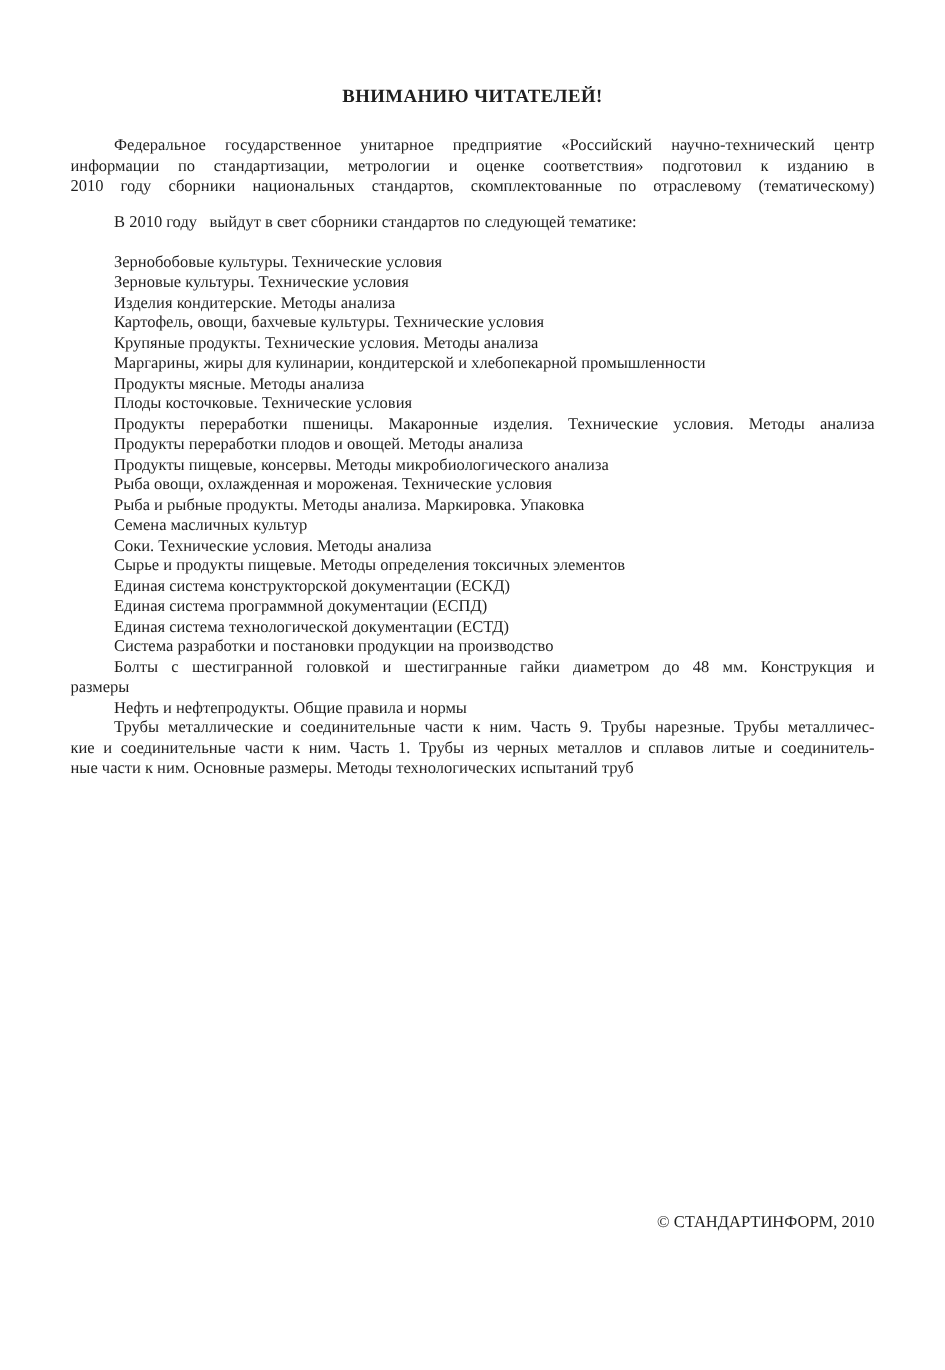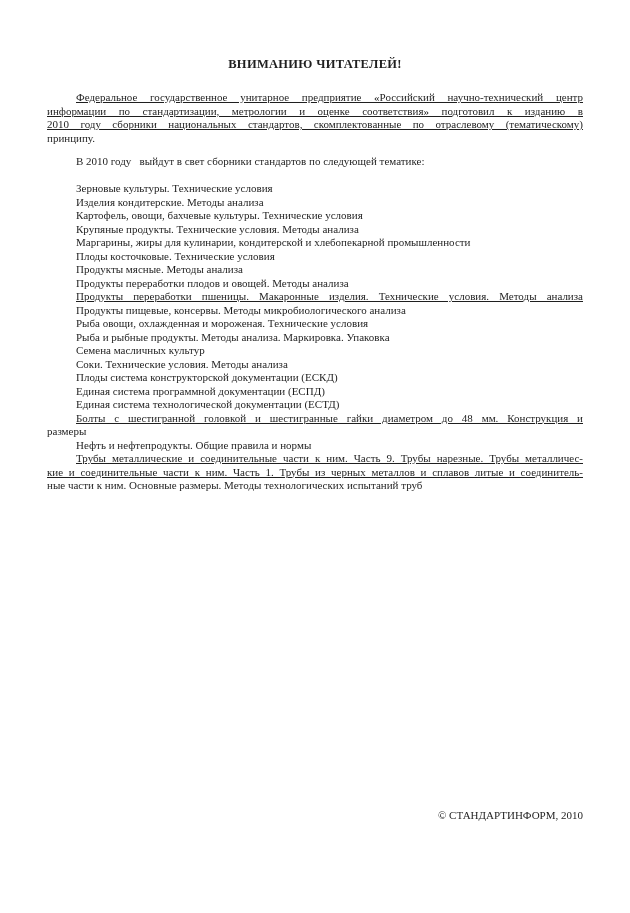--- a/index.html
+++ b/index.html
@@ -19,21 +19,21 @@
     margin: 0 0 19px 0;
     font-size: 12.5px;
     line-height: 16px;
     font-weight: bold;
     text-align: center;
     letter-spacing: 0.3px;
   }
   p { margin: 0; }
   .ln { display: block; }
   .first { text-indent: 29px; }
-  .fill { text-align: justify; text-align-last: justify; text-decoration: underline; }
+  .fill { text-align: justify; text-align-last: justify; }
   .announcement { margin: 10px 0 13.5px 0; }
   .copyright {
     position: absolute;
     top: 809px;
     right: 47px;
     font-size: 11px;
     text-align: right;
     font-family: Liberation Serif, serif;
   }
 </style>
@@ -42,44 +42,46 @@
 
 <main class="page">
   <div class="content">
 
     <h1 class="title">ВНИМАНИЮ ЧИТАТЕЛЕЙ!</h1>
 
     <p class="para">
       <span class="ln first fill">Федеральное государственное унитарное предприятие «Российский научно-технический центр</span>
       <span class="ln fill">информации по стандартизации, метрологии и оценке соответствия» подготовил к изданию в</span>
       <span class="ln fill">2010 году сборники национальных стандартов, скомплектованные по отраслевому (тематическому)</span>
-      <span class="ln">принципу.</span>
     </p>
 
 
     <p class="announcement first">В 2010 году&nbsp;&nbsp; выйдут в свет сборники стандартов по следующей тематике:</p>
 
     <div>
+      <p class="topic ln first">Зернобобовые культуры. Технические условия</p>
       <p class="topic ln first">Зерновые культуры. Технические условия</p>
       <p class="topic ln first">Изделия кондитерские. Методы анализа</p>
       <p class="topic ln first">Картофель, овощи, бахчевые культуры. Технические условия</p>
       <p class="topic ln first">Крупяные продукты. Технические условия. Методы анализа</p>
       <p class="topic ln first">Маргарины, жиры для кулинарии, кондитерской и хлебопекарной промышленности</p>
+      <p class="topic ln first">Продукты мясные. Методы анализа</p>
       <p class="topic ln first">Плоды косточковые. Технические условия</p>
-      <p class="topic ln first">Продукты мясные. Методы анализа</p>
+      <p class="topic ln first fill">Продукты переработки пшеницы. Макаронные изделия. Технические условия. Методы анализа</p>
       <p class="topic ln first">Продукты переработки плодов и овощей. Методы анализа</p>
-      <p class="topic ln first fill">Продукты переработки пшеницы. Макаронные изделия. Технические условия. Методы анализа</p>
       <p class="topic ln first">Продукты пищевые, консервы. Методы микробиологического анализа</p>
       <p class="topic ln first">Рыба овощи, охлажденная и мороженая. Технические условия</p>
       <p class="topic ln first">Рыба и рыбные продукты. Методы анализа. Маркировка. Упаковка</p>
       <p class="topic ln first">Семена масличных культур</p>
       <p class="topic ln first">Соки. Технические условия. Методы анализа</p>
-      <p class="topic ln first">Плоды система конструкторской документации (ЕСКД)</p>
+      <p class="topic ln first">Сырье и продукты пищевые. Методы определения токсичных элементов</p>
+      <p class="topic ln first">Единая система конструкторской документации (ЕСКД)</p>
       <p class="topic ln first">Единая система программной документации (ЕСПД)</p>
       <p class="topic ln first">Единая система технологической документации (ЕСТД)</p>
+      <p class="topic ln first">Система разработки и постановки продукции на производство</p>
 
       <p class="topic">
         <span class="ln first fill">Болты с шестигранной головкой и шестигранные гайки диаметром до 48 мм. Конструкция и</span>
         <span class="ln">размеры</span>
       </p>
 
       <p class="topic ln first">Нефть и нефтепродукты. Общие правила и нормы</p>
 
       <p class="topic">
         <span class="ln first fill">Трубы металлические и соединительные части к ним. Часть 9. Трубы нарезные. Трубы металличес-</span>

